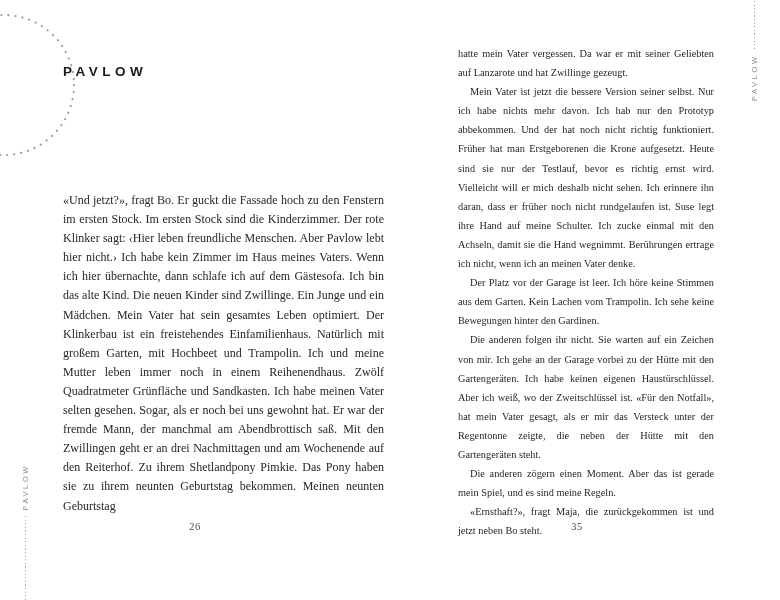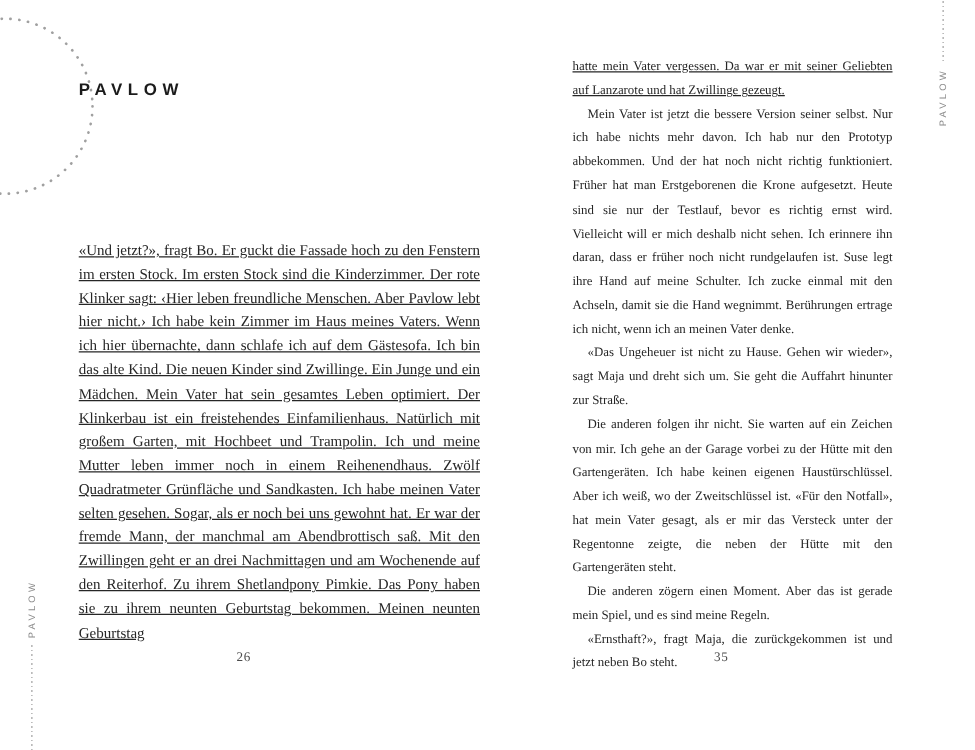--- a/index.html
+++ b/index.html
@@ -29,21 +29,21 @@
   }
 
   
   .text-block { position: absolute; }
   .text-block .para {
     margin: 0;
     text-align: justify;
     text-indent: 12px;
     hyphens: auto; -webkit-hyphens: auto;
   }
-  .text-block .para:first-child { text-indent: 0; text-decoration: underline; }
+  .text-block .para:first-child { text-indent: 0; }
 
   .left-block {
     left: 63px; top: 191px; width: 321px;
     font-size: 12px; line-height: 19.1px;
   }
   .right-block {
     left: 458px; top: 44px; width: 256px;
     font-size: 10.3px; line-height: 19.1px;
   }
 
@@ -97,21 +97,21 @@
   <div class="margin-label left-margin">
     <span class="leader"></span>
     <span>PAVLOW</span>
   </div>
 </div>
 
 <div>
   <div class="text-block right-block">
       <p class="para">hatte mein Vater vergessen. Da war er mit seiner Geliebten auf Lanzarote und hat Zwillinge gezeugt.</p>
       <p class="para">Mein Vater ist jetzt die bessere Version seiner selbst. Nur ich habe nichts mehr davon. Ich hab nur den Prototyp abbekommen. Und der hat noch nicht richtig funktioniert. Früher hat man Erstgeborenen die Krone aufgesetzt. Heute sind sie nur der Testlauf, bevor es richtig ernst wird. Vielleicht will er mich deshalb nicht sehen. Ich erinnere ihn daran, dass er früher noch nicht rundgelaufen ist. Suse legt ihre Hand auf meine Schulter. Ich zucke einmal mit den Achseln, damit sie die Hand wegnimmt. Berührungen ertrage ich nicht, wenn ich an meinen Vater denke.</p>
-      <p class="para">«Das Ungeheuer ist nicht zu Hause. Gehen wir wieder», sagt Maja und dreht sich um. Sie geht die Auffahrt hinunter zur Straße.</p>
+      <p class="para">Der Platz vor der Garage ist leer. Ich höre keine Stimmen aus dem Garten. Kein Lachen vom Trampolin. Ich sehe keine Bewegungen hinter den Gardinen.</p>
       <p class="para">Die anderen folgen ihr nicht. Sie warten auf ein Zeichen von mir. Ich gehe an der Garage vorbei zu der Hütte mit den Gartengeräten. Ich habe keinen eigenen Haustürschlüssel. Aber ich weiß, wo der Zweitschlüssel ist. «Für den Notfall», hat mein Vater gesagt, als er mir das Versteck unter der Regentonne zeigte, die neben der Hütte mit den Gartengeräten steht.</p>
       <p class="para">Die anderen zögern einen Moment. Aber das ist gerade mein Spiel, und es sind meine Regeln.</p>
       <p class="para">«Ernsthaft?», fragt Maja, die zurückgekommen ist und jetzt neben Bo steht.</p>
     </div>
 
   <div class="page-number right">35</div>
 
   <div class="margin-label right-margin">
     <span>PAVLOW</span>
     <span class="leader"></span>

